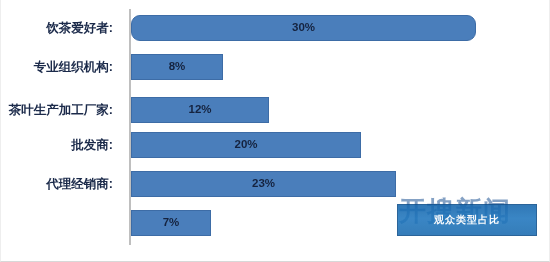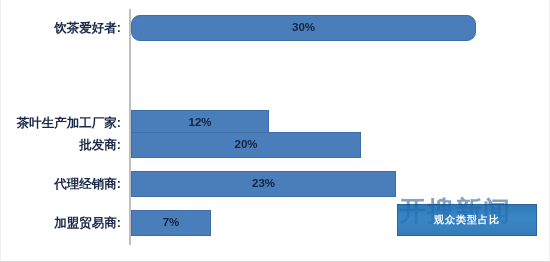--- a/index.html
+++ b/index.html
@@ -44,21 +44,21 @@
     width: 550px;
     height: 39px;
     display: flex;
     align-items: center;
   }
   .cat-label {
     position: absolute;
     right: 422px;   
     width: 126px;
     text-align: right;
-    padding-right: 8px;
+    padding-right: 16px;
     box-sizing: border-box;
     font-size: 12.5px;
     font-weight: bold;
     color: #1b2a4a;
     letter-spacing: 0px;
     white-space: nowrap;
     line-height: 1;
   }
   .bar-wrap {
     position: absolute;
@@ -143,22 +143,30 @@
 
     <div class="bar-row" style="top:9px;">
       <div class="cat-label">饮茶爱好者:</div>
       <div class="bar-wrap" style="width:345px;">
         <div class="bar" style="width:345px;border-radius:9px;">
           <span class="bar-value">30%</span>
         </div>
       </div>
     </div>
 
-
-    <div class="bar-row" style="top:104px;">
+    <div class="bar-row" style="top:48px;">
+      <div class="cat-label">专业组织机构:</div>
+      <div class="bar-wrap" style="width:92px;">
+        <div class="bar" style="width:92px;">
+          <span class="bar-value">8%</span>
+        </div>
+      </div>
+    </div>
+
+    <div class="bar-row" style="top:91px;">
       <div class="cat-label">茶叶生产加工厂家:</div>
       <div class="bar-wrap" style="width:138px;border-radius:11px;">
         <div class="bar" style="width:138px;">
           <span class="bar-value">12%</span>
         </div>
       </div>
     </div>
 
     <div class="bar-row" style="top:126px;">
       <div class="cat-label">批发商:</div>
@@ -172,21 +180,20 @@
     <div class="bar-row" style="top:165px;">
       <div class="cat-label">代理经销商:</div>
       <div class="bar-wrap" style="width:213px;">
         <div class="bar" style="width:265px;">
           <span class="bar-value">23%</span>
         </div>
       </div>
     </div>
 
     <div class="bar-row" style="top:204px;">
-      <div class="cat-label">加盟贸易商:</div>
       <div class="bar-wrap" style="width:80px;">
         <div class="bar" style="width:80px;">
           <span class="bar-value">7%</span>
         </div>
       </div>
     </div>
 
   </div>
 
   <div id="watermark-text">开搜新闻</div>

